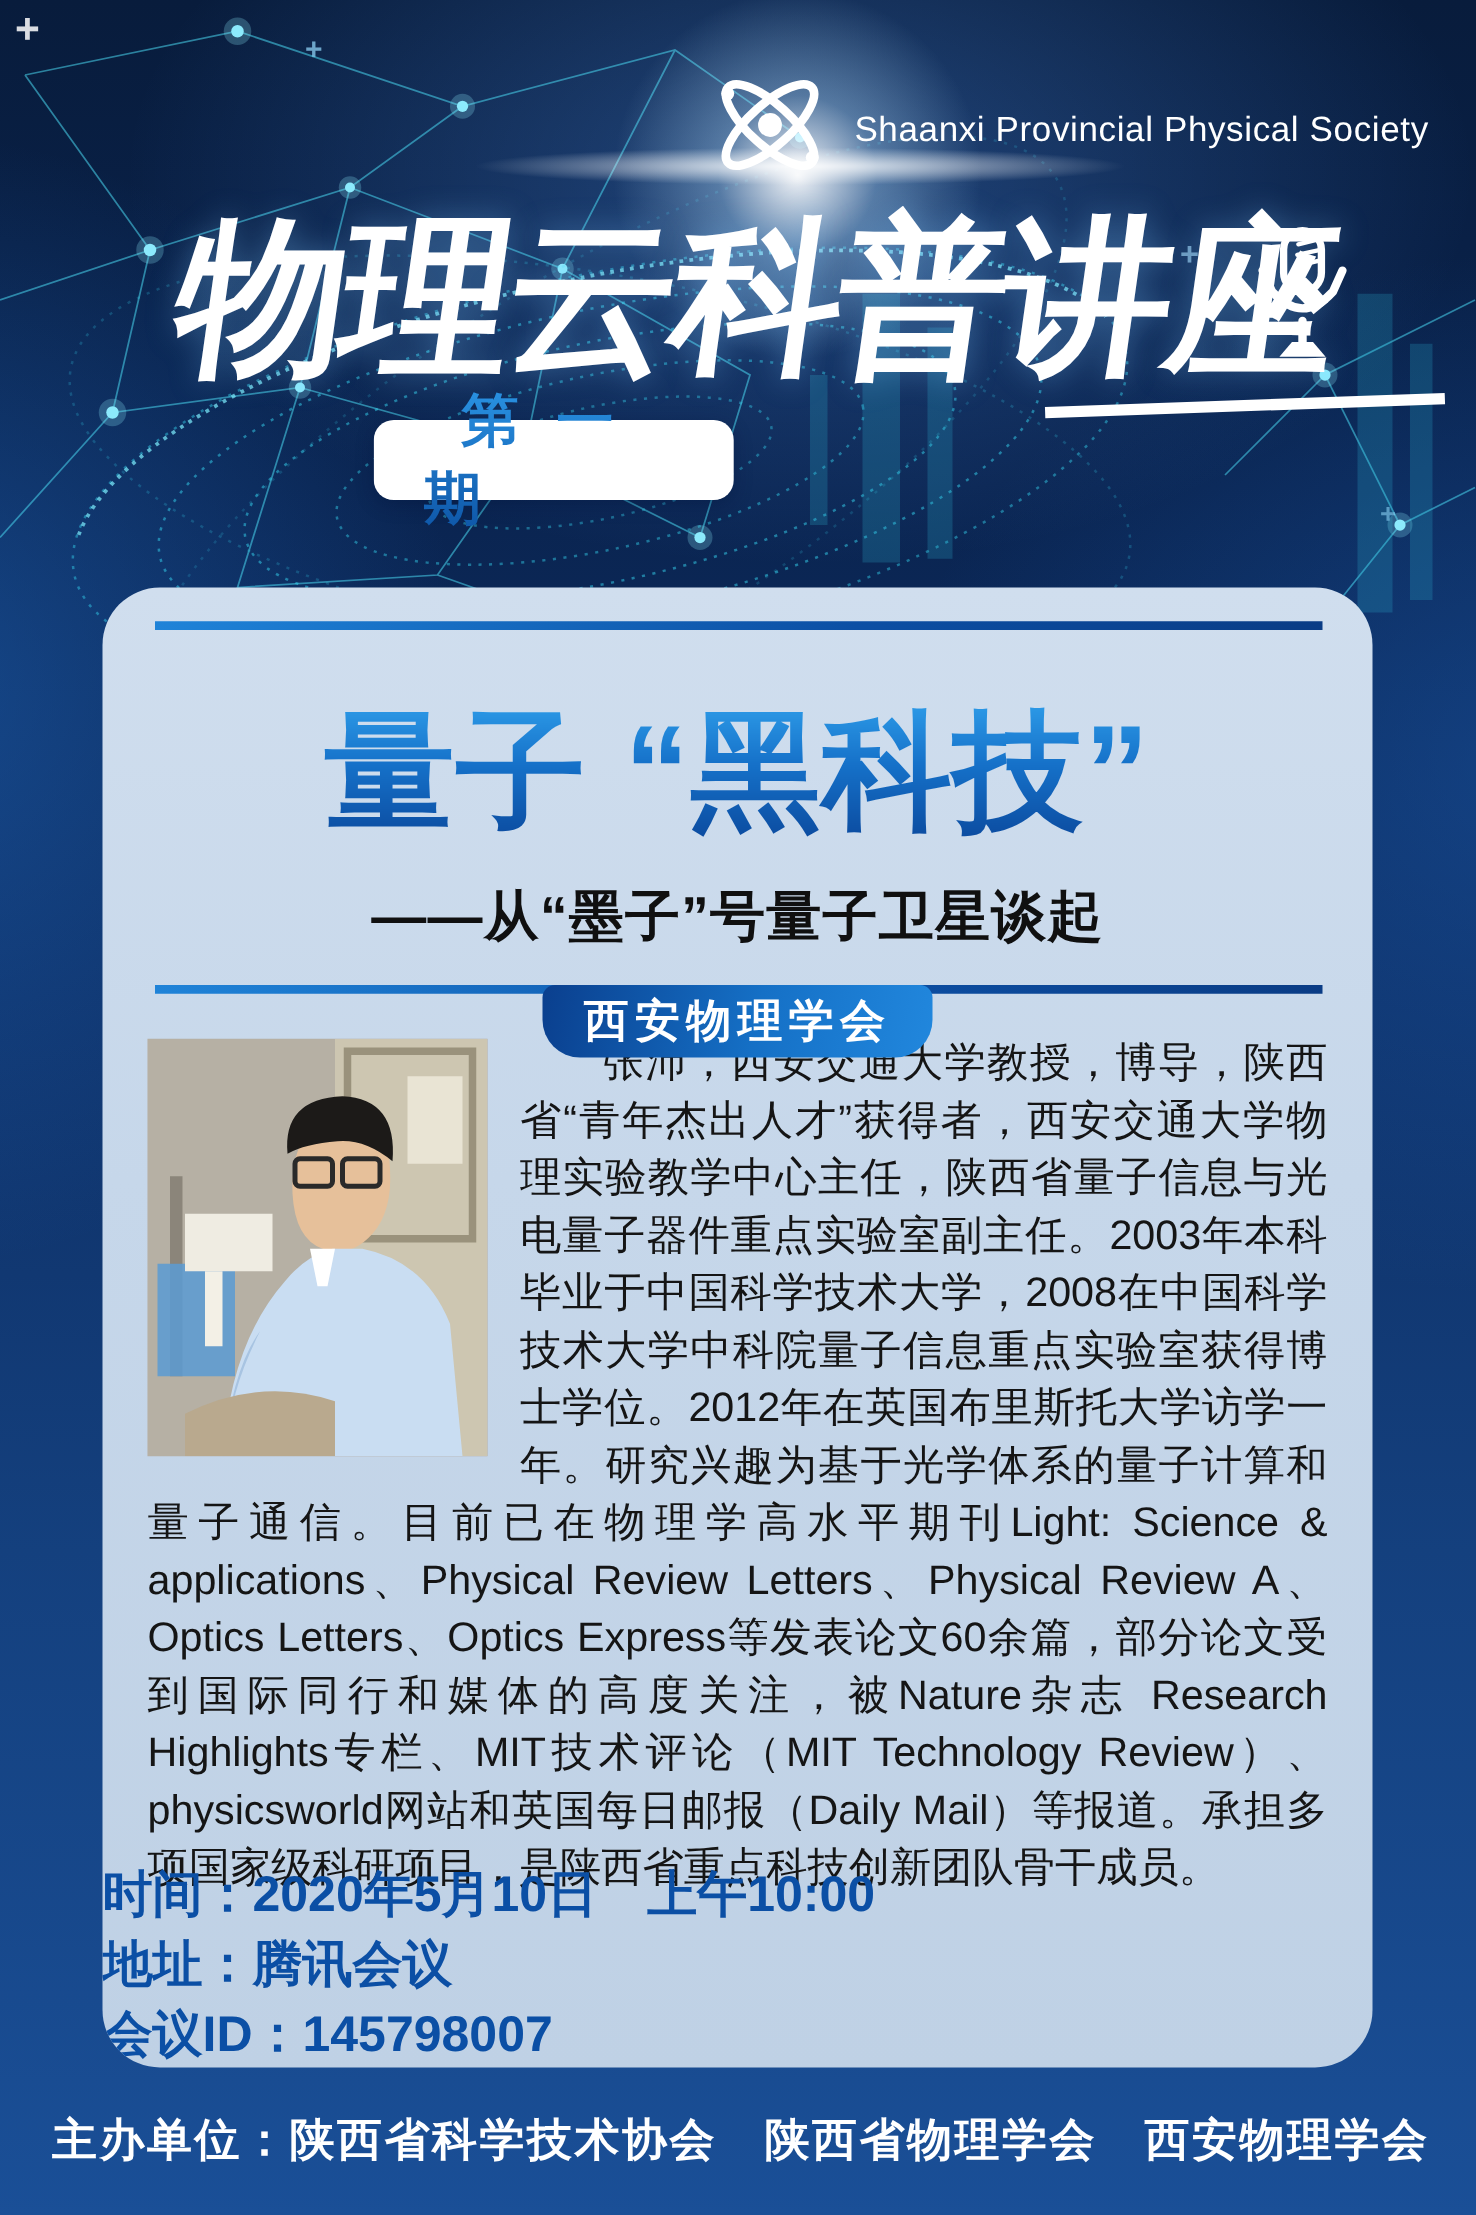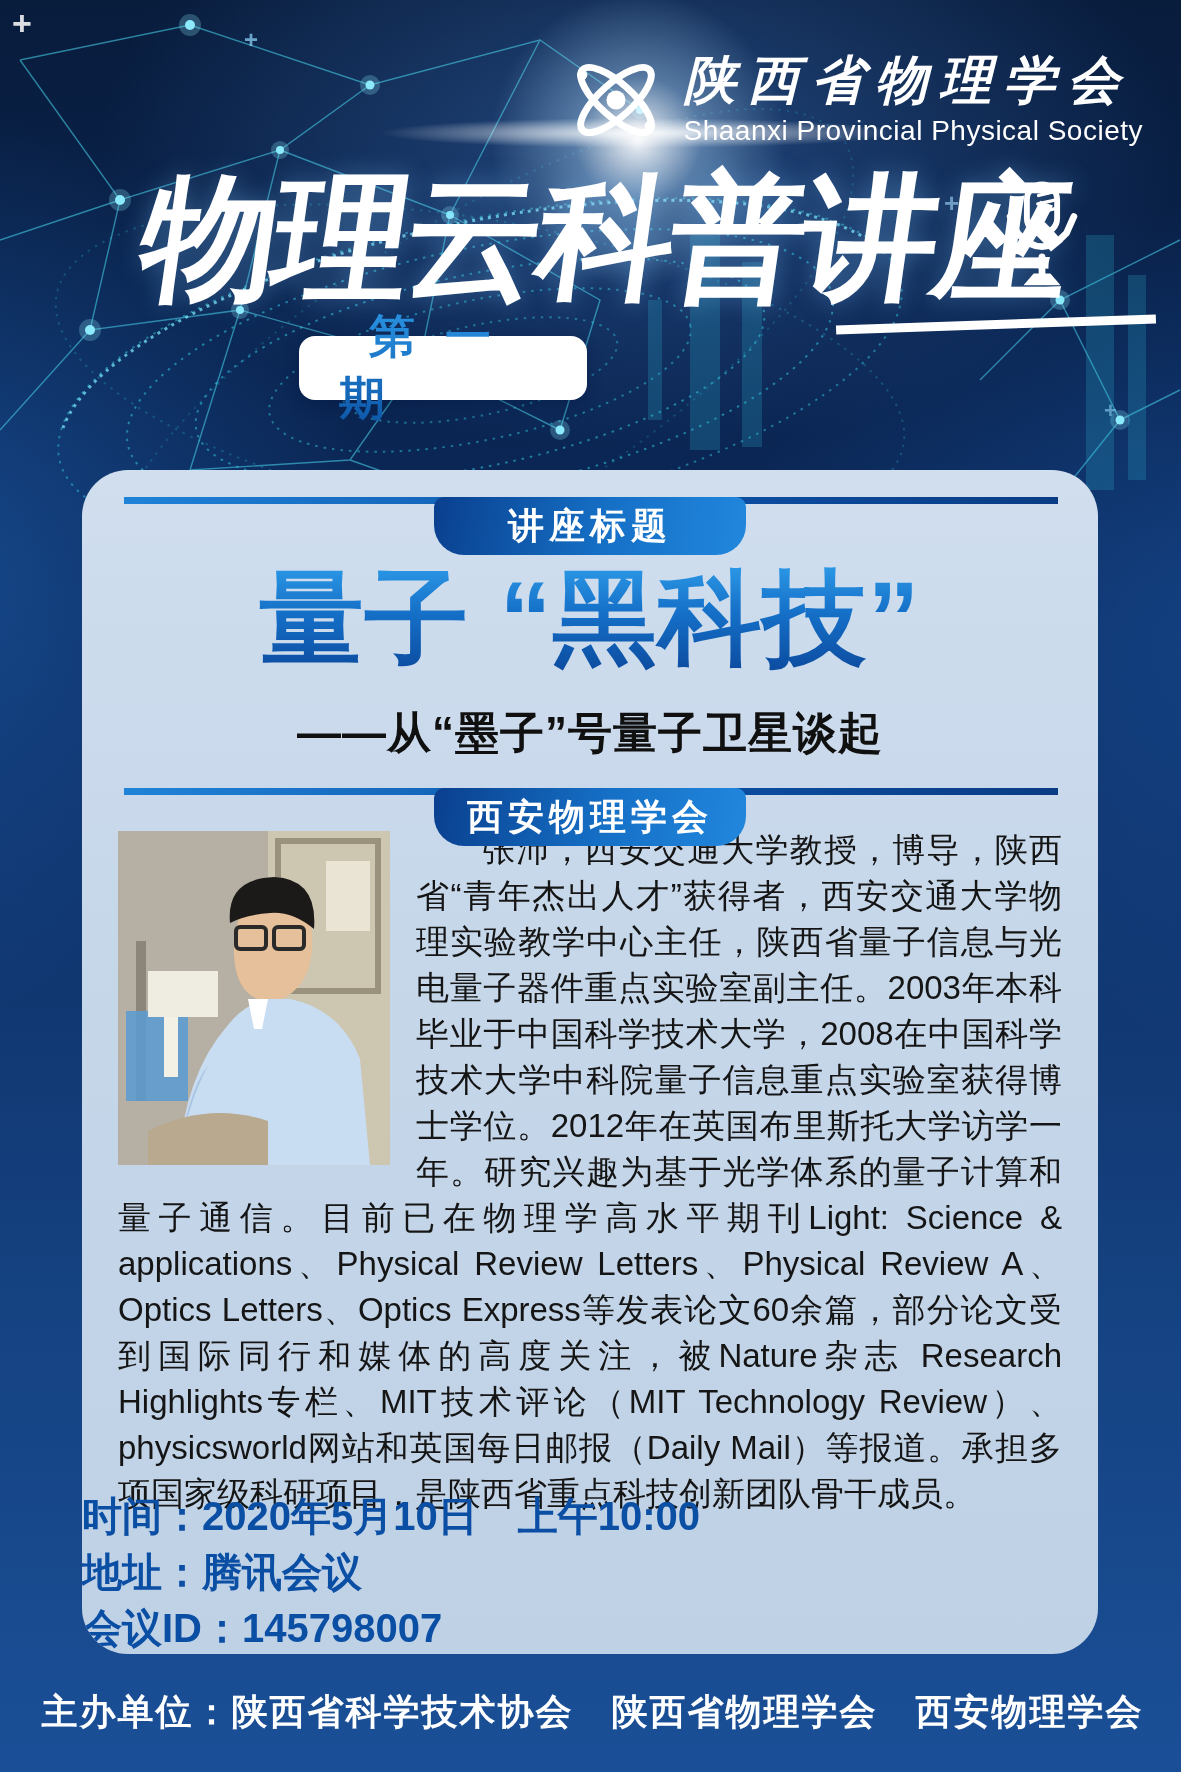--- a/index.html
+++ b/index.html
@@ -144,21 +144,20 @@
     <svg viewBox="0 0 120 120" aria-hidden="true">
       <g stroke="#ffffff" stroke-width="8" fill="none">
         <ellipse cx="60" cy="60" rx="52" ry="19" transform="rotate(42 60 60)"></ellipse>
         <ellipse cx="60" cy="60" rx="52" ry="19" transform="rotate(-42 60 60)"></ellipse>
       </g>
       <circle cx="60" cy="60" r="11" fill="#ffffff"></circle>
       <circle cx="21" cy="31" r="6" fill="#ffffff"></circle>
       <circle cx="99" cy="90" r="6" fill="#ffffff"></circle>
     </svg>
     <div class="logo-text">
-      <div class="logo-cal">陕西省物理学会</div>
       <div class="logo-en">Shaanxi Provincial Physical Society</div>
     </div>
   </header>
 
   <div class="main-title">物理云科普讲座</div>
   <div class="title-underline"></div>
   <svg class="mic" viewBox="0 0 100 140" aria-hidden="true">
     <g stroke="#ffffff" fill="none" stroke-linecap="round">
       <rect x="32" y="4" width="36" height="58" rx="18" stroke-width="7"></rect>
       <path d="M46,17 L66,12 M45,27 L68,22 M47,37 L68,32" stroke-width="4"></path>
@@ -167,21 +166,20 @@
     </g>
     <path d="M28,124 L72,124 L60,110 L40,110 Z" fill="#ffffff"></path>
   </svg>
 
   <div class="session-badge">
     <span>第一期</span>
   </div>
 
   <section class="card">
     <div class="rule rule1"></div>
-    <div class="tab tab1">讲座标题</div>
 
     <h1 class="lec-title">量子 “黑科技”</h1>
     <h2 class="lec-sub">——从“墨子”号量子卫星谈起</h2>
 
     <div class="rule rule2"></div>
     <div class="tab tab2">西安物理学会</div>
 
     <div class="bio-wrap">
       <div class="photo">
         <svg viewBox="0 0 272 334" aria-hidden="true">

